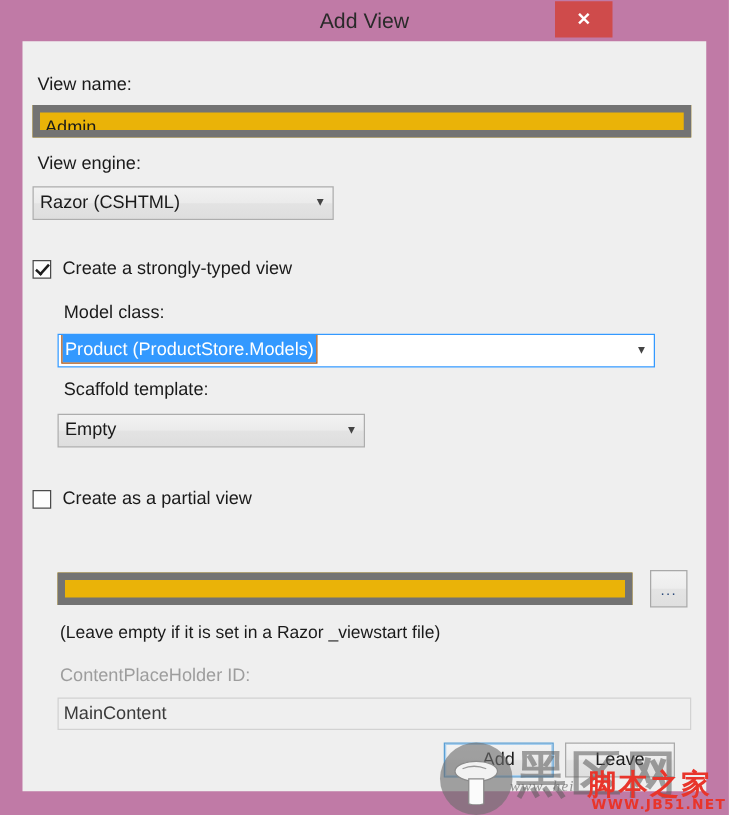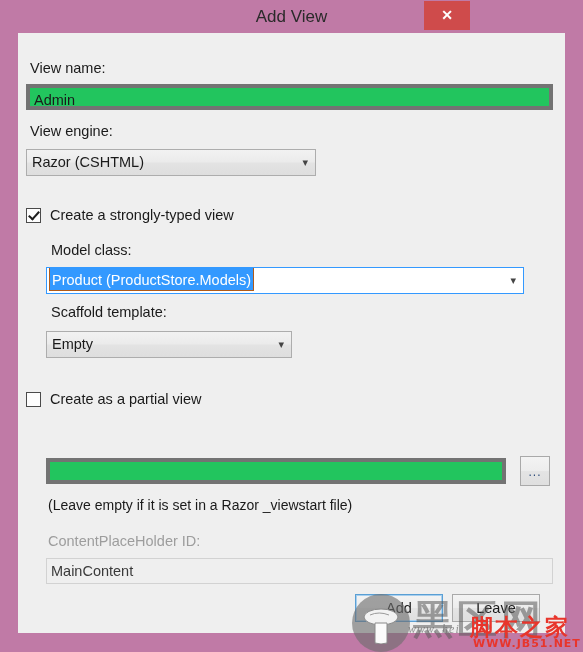--- a/index.html
+++ b/index.html
@@ -18,20 +18,21 @@
     width: 583px;
     height: 652px;
     background: #c07aa6;
     box-sizing: border-box;
   }
   .titlebar {
     position: absolute;
     left: 0; top: 0;
     width: 474px;
     height: 33px;
+    padding-left: 20px;
   }
   .title-text {
     position: absolute;
     left: 0; top: 0;
     width: 583px;
     text-align: center;
     line-height: 33px;
     font-size: 17px;
     color: #2a2a2a;
     font-family: "Liberation Sans", sans-serif;
@@ -66,22 +67,22 @@
     color: #1a1a1a;
     white-space: nowrap;
     user-select: none;
   }
   .lbl.dim {
     color: #9d9d9d;
   }
   .textbox {
     position: absolute;
     box-sizing: border-box;
-    background: #22c55e;
-    border: 4px solid #737373;
+    background: #eab308;
+    border: 6px solid #737373;
     font-size: 14.5px;
     color: #1a1a1a;
     padding: 0 4px;
     line-height: 24px;
     height: 26px;
     white-space: nowrap;
     overflow: hidden;
   }
   .textbox.readonly {
     background: #efefef;
@@ -247,21 +248,21 @@
     <div class="title-text">Add View</div>
     <div class="close-btn">✕</div>
   </div>
 
   <div class="dialog-body">
 
     <div class="lbl" style="left:12px; top:27px;">View name:</div>
     <div class="textbox" style="left:8px; top:51px; width:527px;">Admin</div>
 
     <div class="lbl" style="left:12px; top:90px;">View engine:</div>
-    <div class="combo" style="left:8px; top:116px; width:290px;">
+    <div class="combo" style="left:8px; top:116px; width:241px;">
       <span>Razor (CSHTML)</span>
       <span class="chev">▾</span>
     </div>
 
     <div class="chk-row" style="left:8px; top:174px;">
       <span class="chkbox checked"></span>
       <span class="chk-label">Create a strongly-typed view</span>
     </div>
 
     <div class="lbl" style="left:33px; top:209px;">Model class:</div>

